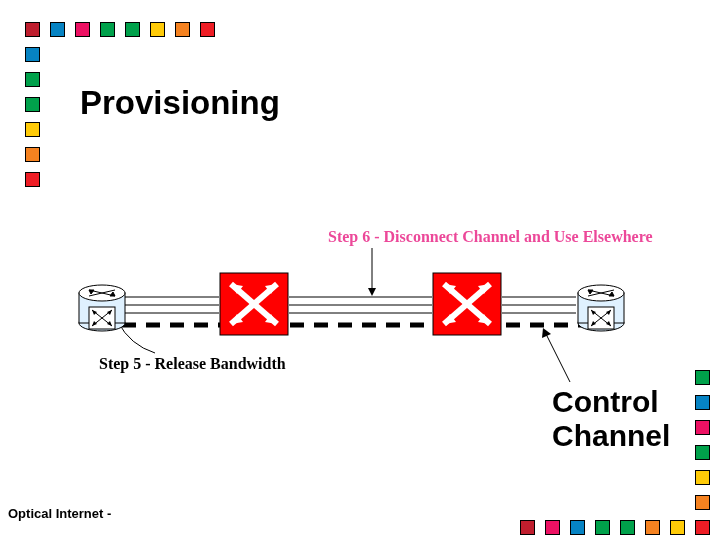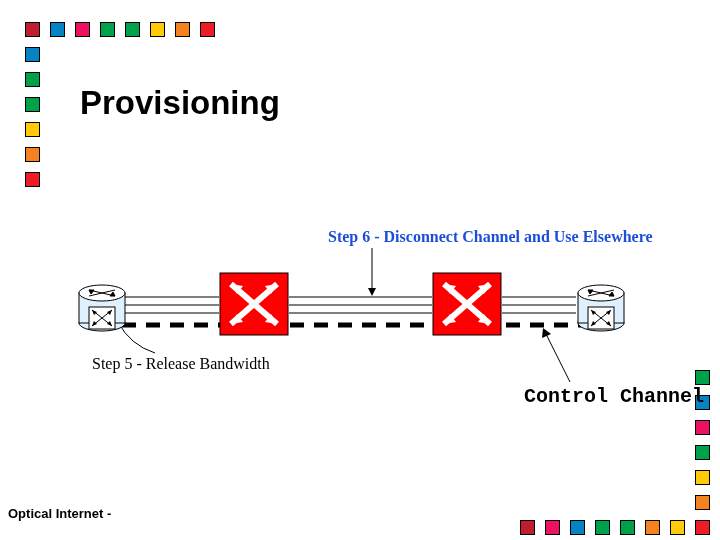--- a/index.html
+++ b/index.html
@@ -1,21 +1,21 @@
 <!DOCTYPE html>
 <html><head>
 <meta charset="utf-8">
 <style>
   html,body{margin:0;padding:0;width:720px;height:540px;background:#fff;font-family:"Times New Roman",serif;overflow:hidden}
   .slide{position:relative;width:720px;height:540px}
   .sq{position:absolute;width:15px;height:15px;border:1px solid #000;box-sizing:border-box}
   .title{position:absolute;left:80px;top:84px;font-family:Arial,sans-serif;font-weight:700;font-size:33px;color:#000}
-  .step6{position:absolute;left:328px;top:228px;font-size:16px;font-weight:700;color:#1d4ed8}
-  .step5{position:absolute;left:92px;top:355px;font-size:16px;font-weight:400;color:#000}
-  .cc{position:absolute;left:524px;top:385px;font-family:Liberation Mono, monospace;font-weight:700;font-size:20px;color:#000}
+  .step6{position:absolute;left:328px;top:228px;font-size:16px;font-weight:700;color:#ec4899}
+  .step5{position:absolute;left:99px;top:355px;font-size:16px;font-weight:700;color:#000}
+  .cc{position:absolute;left:552px;top:385px;font-family:Liberation Sans, sans-serif;font-weight:700;font-size:30px;color:#000}
   .footer{position:absolute;left:8px;top:506px;font-family:Arial,sans-serif;font-weight:700;font-size:13px;color:#000}
   svg{position:absolute}
 </style>
 </head>
 <body>
 <div class="slide">
 
 <div class="sq" style="left:25px;top:22px;background:#bf1e2e"></div>
 <div class="sq" style="left:50px;top:22px;background:#0683c3"></div>
 <div class="sq" style="left:75px;top:22px;background:#ed1163"></div>

